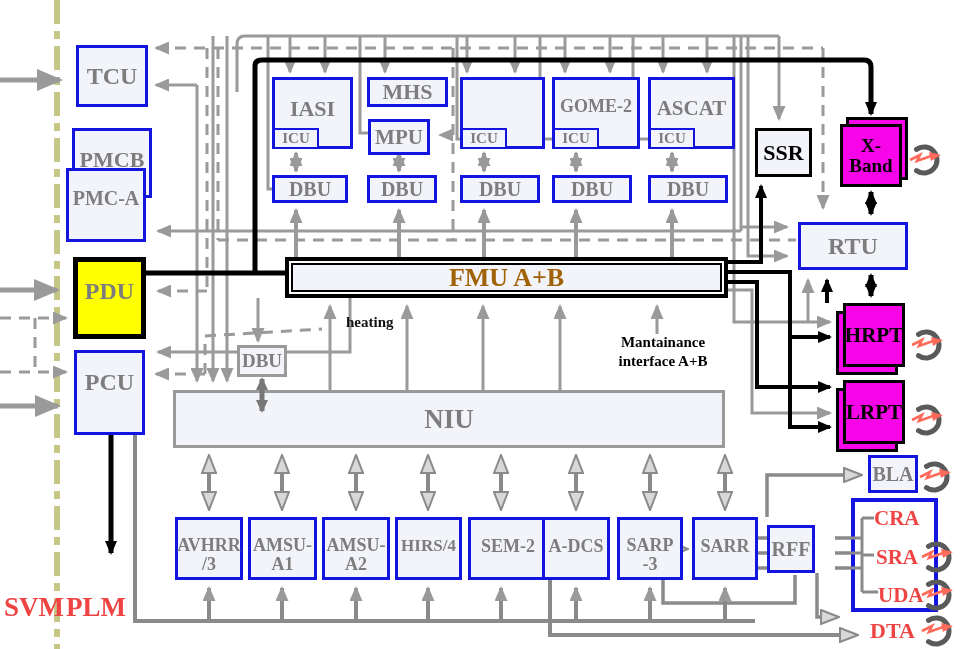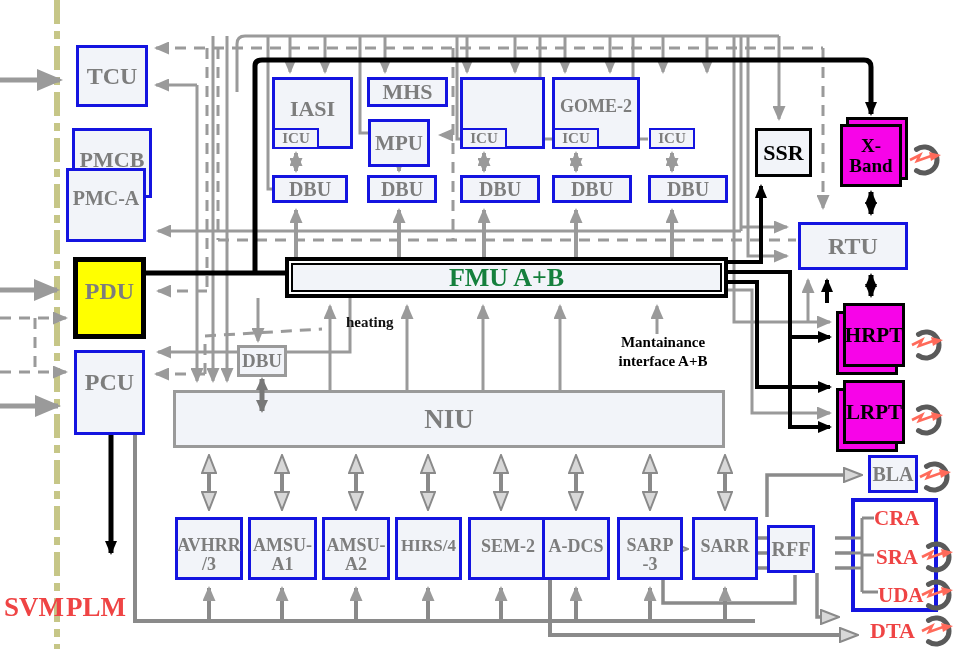--- a/index.html
+++ b/index.html
@@ -190,36 +190,39 @@
 <div class="box blue top z2" style="left:272px;top:77px;width:81px;height:72px;font-size:22px">
       <span>IASI</span>
     </div>
 <div class="box blue2 mid z2" style="left:273px;top:128px;width:46px;height:21px;font-size:15px">
       <span>ICU</span>
     </div>
 
 <div class="box blue mid z2" style="left:367px;top:77px;width:81px;height:30px;font-size:22px">
       <span>MHS</span>
     </div>
-<div class="box blue mid z2" style="left:368px;top:119px;width:62px;height:48px;font-size:21px">
+<div class="box blue mid z2" style="left:368px;top:119px;width:62px;height:36px;font-size:21px">
       <span>MPU</span>
     </div>
 
 <div class="box blue top z2" style="left:460px;top:77px;width:85px;height:72px"></div>
 <div class="box blue2 mid z2" style="left:461px;top:128px;width:46px;height:21px;font-size:15px">
       <span>ICU</span>
     </div>
 
 <div class="box blue top z2" style="left:552px;top:77px;width:88px;height:72px;font-size:18px">
       <span>GOME-2</span>
     </div>
 <div class="box blue2 mid z2" style="left:553px;top:128px;width:46px;height:21px;font-size:15px">
       <span>ICU</span>
     </div>
 
+<div class="box blue top z2" style="left:648px;top:77px;width:87px;height:72px;font-size:21px">
+      <span>ASCAT</span>
+    </div>
 <div class="box blue2 mid z2" style="left:649px;top:128px;width:46px;height:21px;font-size:15px">
       <span>ICU</span>
     </div>
 
 <div class="box blue mid z2" style="left:272px;top:175px;width:76px;height:28px;font-size:20px">
       <span>DBU</span>
     </div>
 <div class="box blue mid z2" style="left:367px;top:175px;width:70px;height:28px;font-size:20px">
       <span>DBU</span>
     </div>
@@ -236,21 +239,21 @@
 <div class="box blackb mid z2" style="left:755px;top:128px;width:57px;height:49px;font-size:22px;color:#000">
       <span>SSR</span>
     </div>
 <div class="box mag z2" style="left:846px;top:117px;width:62px;height:63px"></div>
 <div class="box mag mid pre z2" style="left:840px;top:124px;width:62px;height:63px;font-size:19px"><span class="pre">X-
 Band</span></div>
 <div class="box blue mid z2" style="left:798px;top:222px;width:110px;height:48px;font-size:24px">
       <span>RTU</span>
     </div>
 
-<div class="box mid z2" style="left:285px;top:257px;width:443px;height:41px;border:4px solid #000;box-shadow:inset 0 0 0 2px #fff, inset 0 0 0 4px #000;font-size:26px;color:#15803d">
+<div class="box mid z2" style="left:285px;top:257px;width:443px;height:41px;border:4px solid #000;box-shadow:inset 0 0 0 2px #fff, inset 0 0 0 4px #000;font-size:26px;color:#a16207">
       <span>FMU A+B</span>
     </div>
 <div class="box grayb mid z2" style="left:237px;top:345px;width:50px;height:32px;font-size:19px">
       <span>DBU</span>
     </div>
 <div class="box grayb mid z2" style="left:173px;top:390px;width:552px;height:58px;font-size:27px">
       <span>NIU</span>
     </div>
 
 <div class="box mag z2" style="left:836px;top:311px;width:62px;height:64px"></div>

